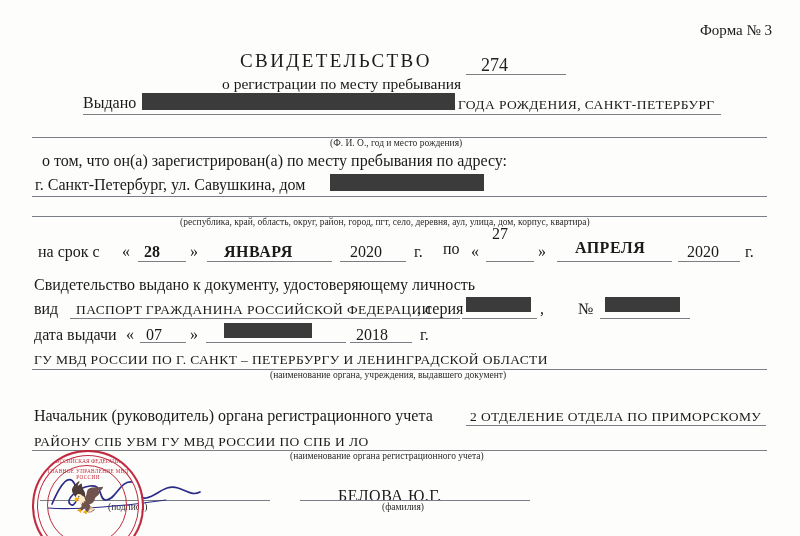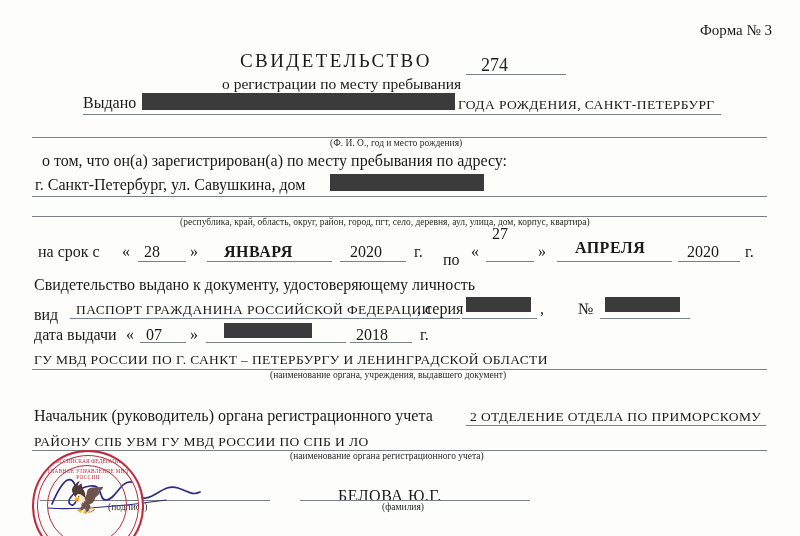--- a/index.html
+++ b/index.html
@@ -125,47 +125,47 @@
   <div class="txt body-txt" style="left:35px; top:176px;">г. Санкт-Петербург, ул. Савушкина, дом</div>
 
   <div class="txt body-txt" style="left:42px; top:152px;">о том, что он(а) зарегистрирован(а) по месту пребывания по адресу:</div>
   <div class="redact" style="left:330px; top:174px; width:154px; height:17px;"></div>
   <div class="line" style="left:32px; top:196px; width:735px;"></div>
   <div class="line" style="left:32px; top:216px; width:735px;"></div>
   <div class="txt tiny" style="left:180px; top:217px;">(республика, край, область, округ, район, город, пгт, село, деревня, аул, улица, дом, корпус, квартира)</div>
 
   <div class="txt body-txt" style="left:38px; top:243px;">на срок с</div>
   <div class="txt body-txt" style="left:122px; top:243px;">«</div>
-  <div class="txt body-txt" style="left:144px; top:243px; font-weight:normal;">28</div>
+  <div class="txt body-txt" style="left:144px; top:243px; font-weight:bold;">28</div>
   <div class="line" style="left:138px; top:261px; width:48px;"></div>
   <div class="txt body-txt" style="left:190px; top:243px;">»</div>
 
   <div class="txt body-txt" style="left:224px; top:243px; font-weight:bold; letter-spacing:.5px;">ЯНВАРЯ</div>
   <div class="line" style="left:207px; top:261px; width:125px;"></div>
 
   <div class="txt body-txt" style="left:350px; top:243px;">2020</div>
   <div class="line" style="left:340px; top:261px; width:66px;"></div>
   <div class="txt body-txt" style="left:414px; top:243px;">г.</div>
 
-  <div class="txt body-txt" style="left:443px; top:251px;">по</div>
+  <div class="txt body-txt" style="left:443px; top:240px;">по</div>
   <div class="txt body-txt" style="left:471px; top:243px;">«</div>
   <div class="txt body-txt" style="left:492px; top:225px; font-weight:normal;">27</div>
   <div class="line" style="left:486px; top:261px; width:48px;"></div>
   <div class="txt body-txt" style="left:538px; top:243px;">»</div>
 
   <div class="txt body-txt" style="left:575px; top:239px; font-weight:bold; letter-spacing:.5px;">АПРЕЛЯ</div>
   <div class="line" style="left:557px; top:261px; width:115px;"></div>
 
   <div class="txt body-txt" style="left:687px; top:243px;">2020</div>
   <div class="line" style="left:678px; top:261px; width:62px;"></div>
   <div class="txt body-txt" style="left:745px; top:243px;">г.</div>
 
   <div class="txt body-txt" style="left:34px; top:276px;">Свидетельство выдано к документу, удостоверяющему личность</div>
 
-  <div class="txt body-txt" style="left:34px; top:300px;margin-top:6px;">вид</div>
+  <div class="txt body-txt" style="left:34px; top:300px;">вид</div>
   <div class="txt caps-sm" style="left:76px; top:302px;">ПАСПОРТ ГРАЖДАНИНА РОССИЙСКОЙ ФЕДЕРАЦИИ</div>
   <div class="line" style="left:70px; top:318px; width:390px;"></div>
   <div class="txt body-txt" style="left:417px; top:300px;">, серия</div>
   <div class="redact" style="left:466px; top:297px; width:65px; height:15px;"></div>
   <div class="line" style="left:462px; top:318px; width:75px;"></div>
   <div class="txt body-txt" style="left:540px; top:300px;">,</div>
   <div class="txt body-txt" style="left:578px; top:300px;">№</div>
   <div class="redact" style="left:605px; top:297px; width:75px; height:15px;"></div>
   <div class="line" style="left:600px; top:318px; width:90px;"></div>
 

